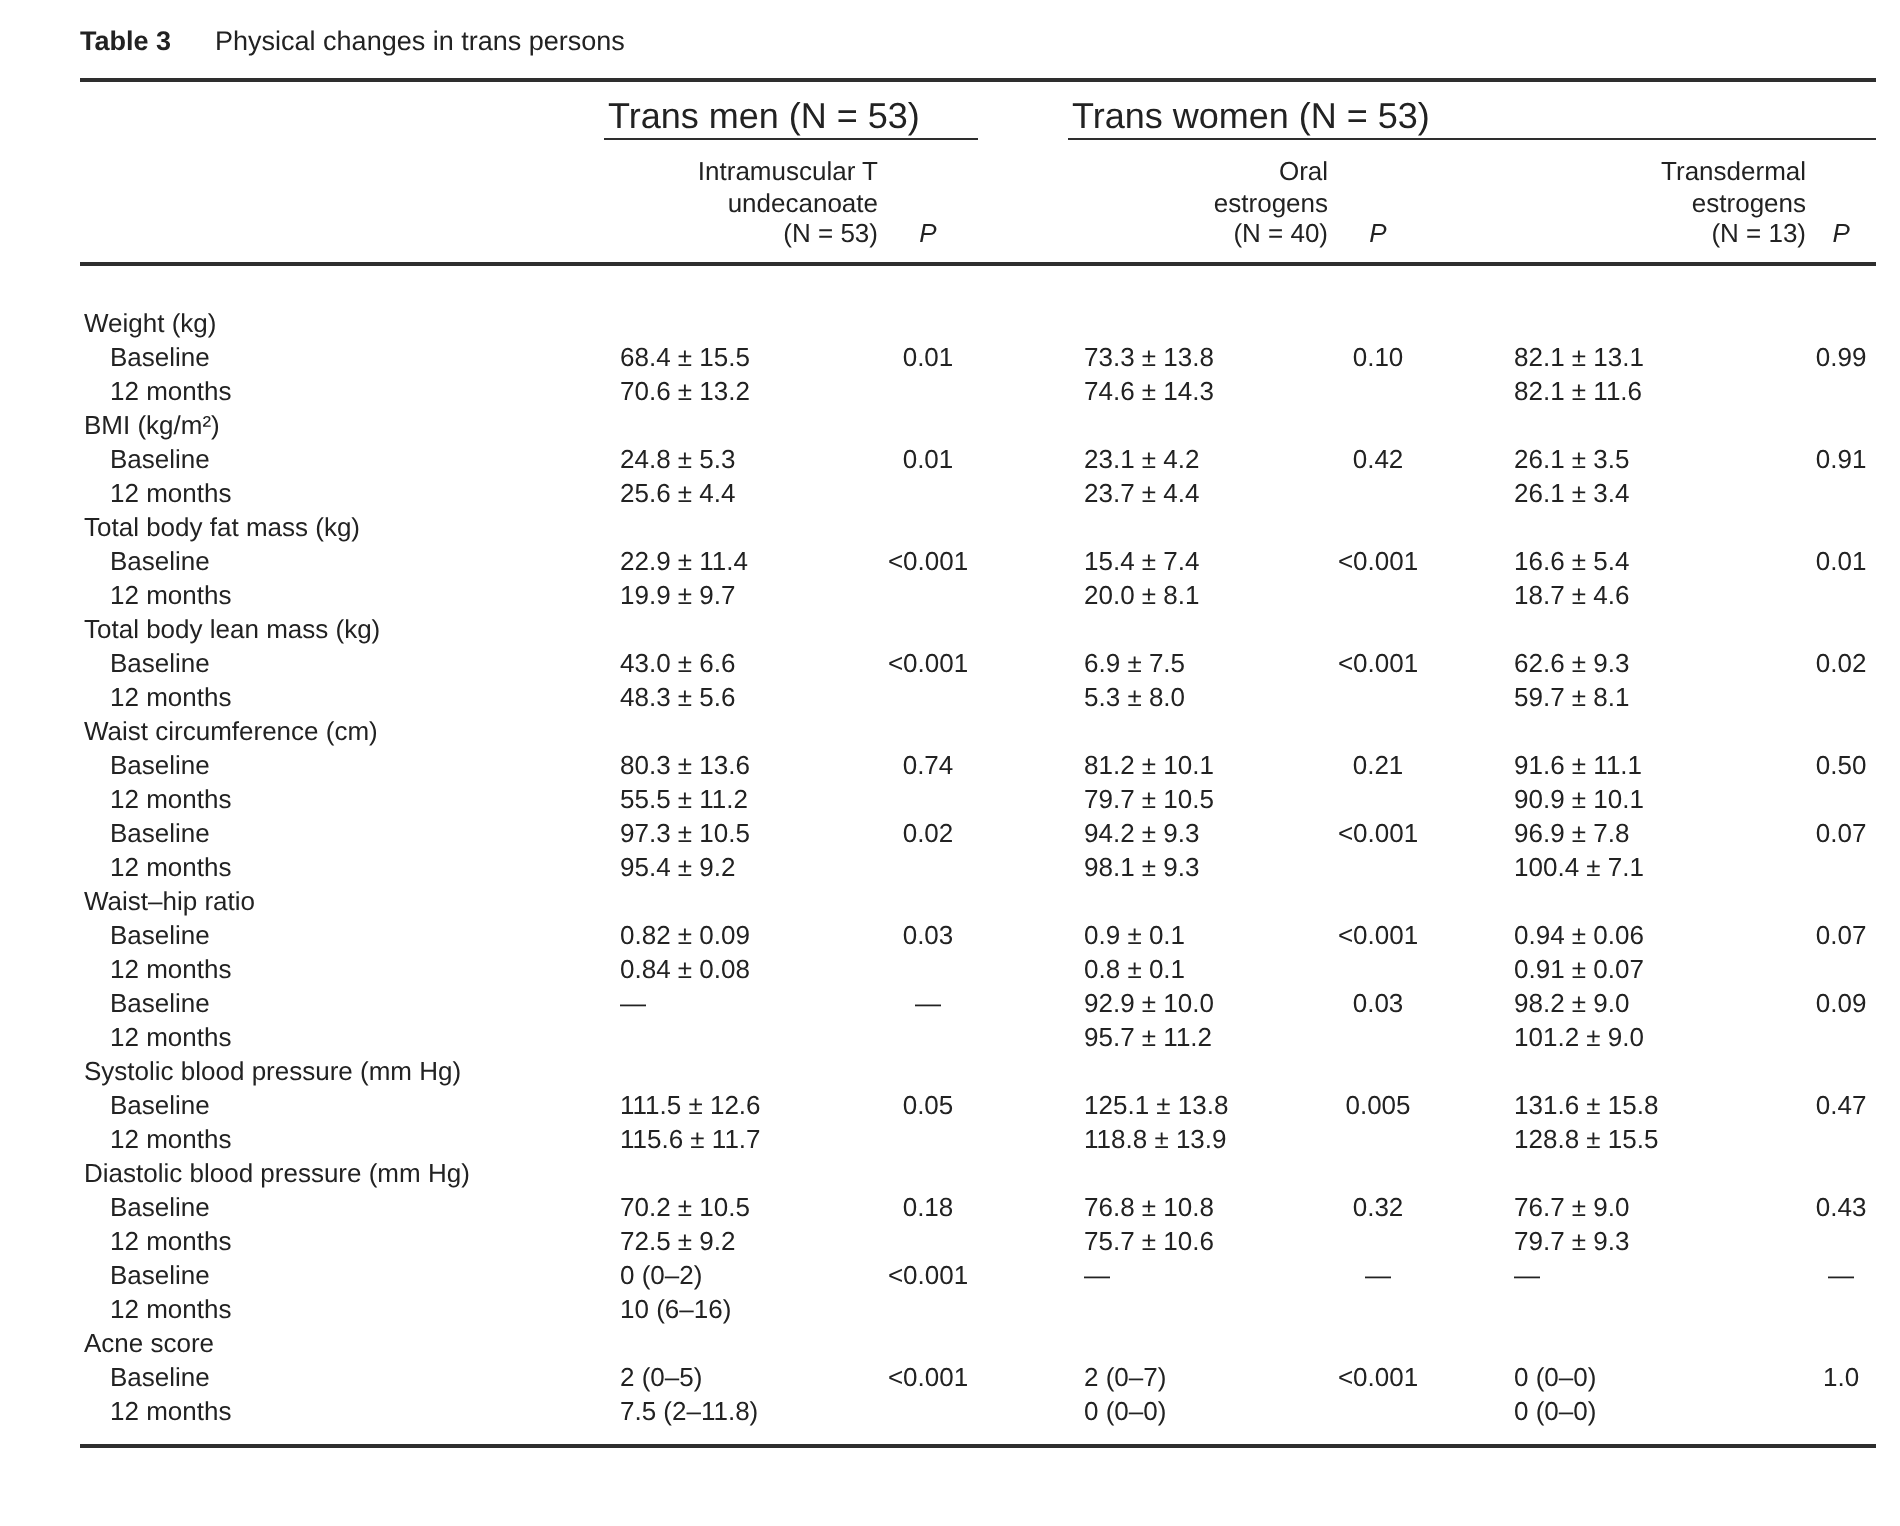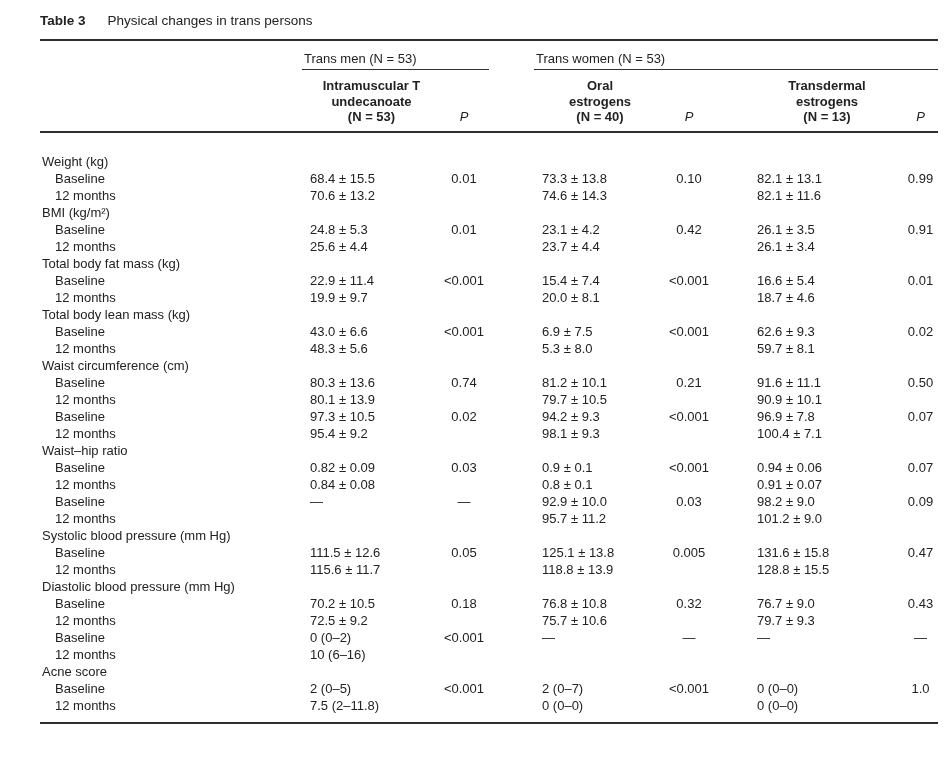--- a/index.html
+++ b/index.html
@@ -31,29 +31,28 @@
     border-bottom: 2px solid #2e2e2e;
     font-size: 13px;
   }
   th, td { margin: 0; padding: 0; white-space: nowrap; overflow: visible; }
 
   
   .spanner-row th { font-weight: normal; text-align: left; }
   th.spanner {
     border-bottom: 1px solid #2e2e2e;
     padding: 10px 0 3px 2px;
-    font-size: 13px;
+    font-size: 18px;
     line-height: 15px;
   }
   .head-row th { border-bottom: 2px solid #2e2e2e; font-weight: normal; vertical-align: bottom; }
   th.colhead {
-    text-align: center;
+    text-align: right;
     padding: 8px 0 6px 2px;
     line-height: 15.5px;
-    font-weight: bold;
   }
   th.phead {
     font-style: italic;
     text-align: center;
     padding-bottom: 6px;
     line-height: 15.5px;
   }
 
   
   tbody td { line-height: 17px; vertical-align: top; }
@@ -266,21 +265,21 @@
     <td class="pval">0.74</td>
     <td class="gapcol"></td>
     <td class="val">81.2 ± 10.1</td>
     <td class="pval">0.21</td>
     <td class="gapcol"></td>
     <td class="val">91.6 ± 11.1</td>
     <td class="pval">0.50</td>
   </tr>
         <tr class="indent">
     <td class="rowlabel">12 months</td>
-    <td class="val">80.1 ± 13.9</td>
+    <td class="val">55.5 ± 11.2</td>
     <td class="pval"></td>
     <td class="gapcol"></td>
     <td class="val">79.7 ± 10.5</td>
     <td class="pval"></td>
     <td class="gapcol"></td>
     <td class="val">90.9 ± 10.1</td>
     <td class="pval"></td>
   </tr>
         <tr class="indent">
     <td class="rowlabel">Baseline</td>

